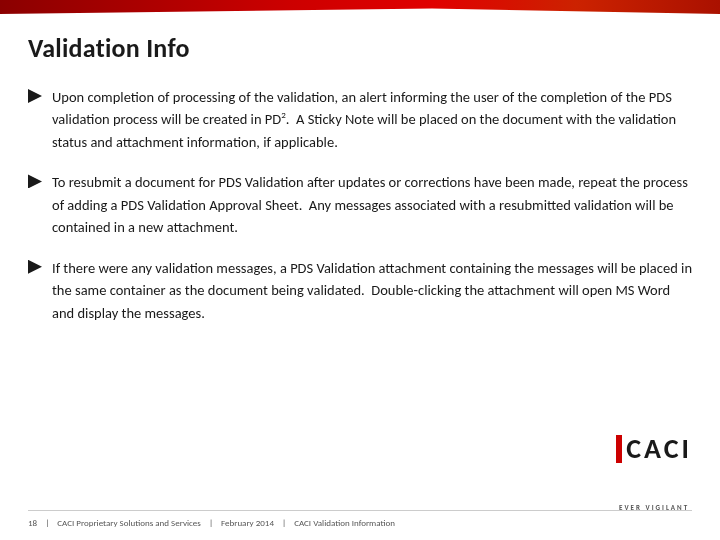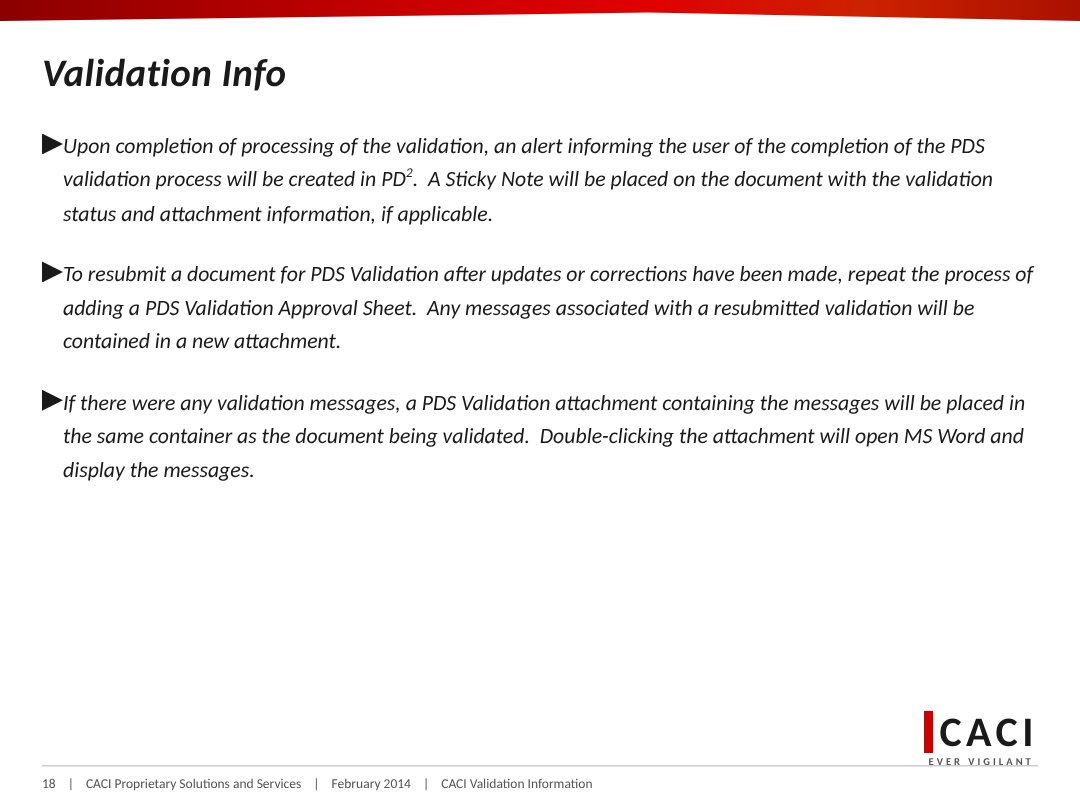--- a/index.html
+++ b/index.html
@@ -25,21 +25,20 @@
     }
 
     
     .main-content {
       position: absolute;
       top: 14px;
       left: 0;
       right: 0;
       bottom: 0;
       padding: 18px 28px 10px 28px;
-      font-style: italic;
     }
 
     
     .page-title {
       font-size: 26px;
       font-weight: 700;
       color: #1a1a1a;
       margin-bottom: 22px;
       letter-spacing: 0.01em;
     }
@@ -47,21 +46,21 @@
     
     .bullets {
       display: flex;
       flex-direction: column;
       gap: 18px;
     }
 
     .bullet-item {
       display: flex;
       align-items: flex-start;
-      gap: 0;
+      gap: 10px;
     }
 
     .bullet-icon {
       flex-shrink: 0;
       width: 14px;
       height: 14px;
       margin-top: 3px;
       background: #1a1a1a;
       clip-path: polygon(0 0, 100% 50%, 0 100%);
     }
@@ -103,20 +102,21 @@
       color: #555555;
     }
 
     .caci-logo-wrapper {
       position: absolute;
       bottom: 28px;
       right: 28px;
       display: flex;
       flex-direction: column;
       align-items: center;
+      gap: 28px;
     }
 
     .caci-box {
       display: flex;
       flex-direction: row;
       align-items: center;
       gap: 4px;
     }
 
     .caci-red-rect {
@@ -132,21 +132,21 @@
       letter-spacing: 3px;
       line-height: 1;
     }
 
     .caci-subtitle {
       font-size: 7px;
       color: #555555;
       letter-spacing: 2px;
       text-transform: uppercase;
       font-weight: 600;
-      margin-top: 1px;
+      margin-top: 12px;
     }
   </style>
 </head>
 <body>
 
 <div class="top-bar"></div>
 
 <div class="main-content">
 
   <h1 class="page-title">Validation Info</h1>

